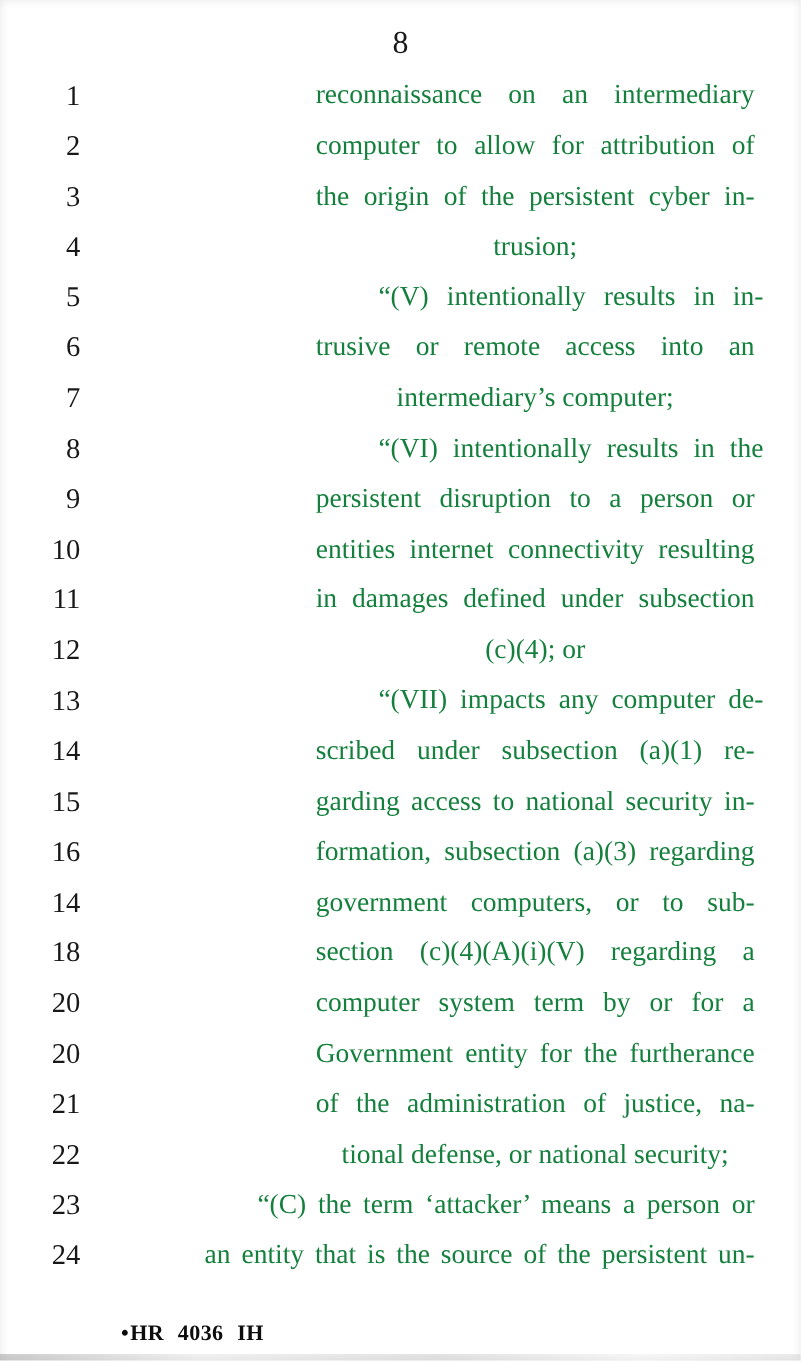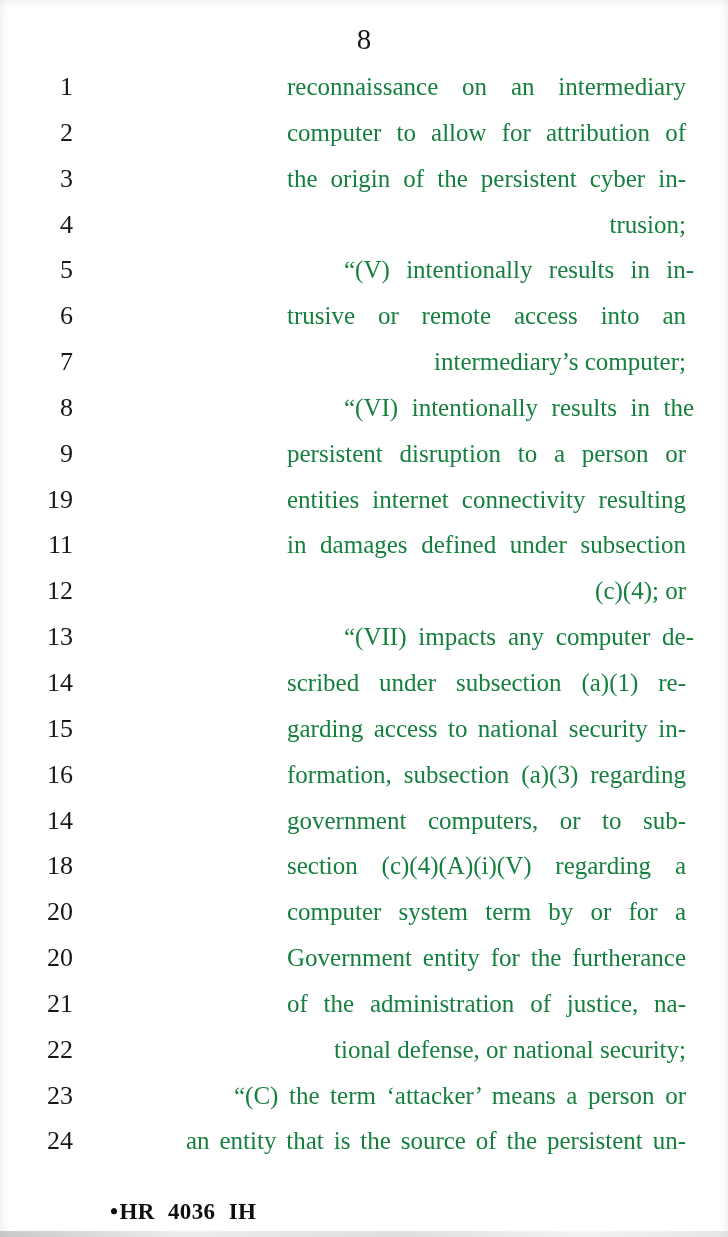--- a/index.html
+++ b/index.html
@@ -56,27 +56,27 @@
     white-space: normal;
     color: #15803d;
   }
   
   .ind-clause        { left: 287px; width: 399px; }
   .ind-clause-first  { left: 344px; width: 350px; }
   .ind-subpara-first { left: 234px; width: 452px; }
   .ind-subpara       { left: 186px; width: 500px; }
   
   .just   { text-align: justify; text-align-last: justify; }
-  .nojust { text-align: right; }
+  .nojust { text-align: center; }
 
   .footer {
     position: absolute;
     left: 110px;
     top: 1200px;
-    font-size: 23px;
+    font-size: 20px;
     font-weight: bold;
     color: #0d0d0d;
     letter-spacing: 0.4px;
     word-spacing: 7px;
     line-height: 24px;
   }
   .footer .bullet {
     font-weight: bold;
     margin-right: 1px;
   }
@@ -139,21 +139,21 @@
     <span class="lineno">8</span>
     <span class="linetext ind-clause-first just">“(VI) intentionally results in the</span>
   </div>
 
   <div class="row">
     <span class="lineno">9</span>
     <span class="linetext ind-clause just">persistent disruption to a person or</span>
   </div>
 
   <div class="row">
-    <span class="lineno">19</span>
+    <span class="lineno">10</span>
     <span class="linetext ind-clause just">entities internet connectivity resulting</span>
   </div>
 
   <div class="row">
     <span class="lineno">11</span>
     <span class="linetext ind-clause just">in damages defined under subsection</span>
   </div>
 
   <div class="row">
     <span class="lineno">12</span>

